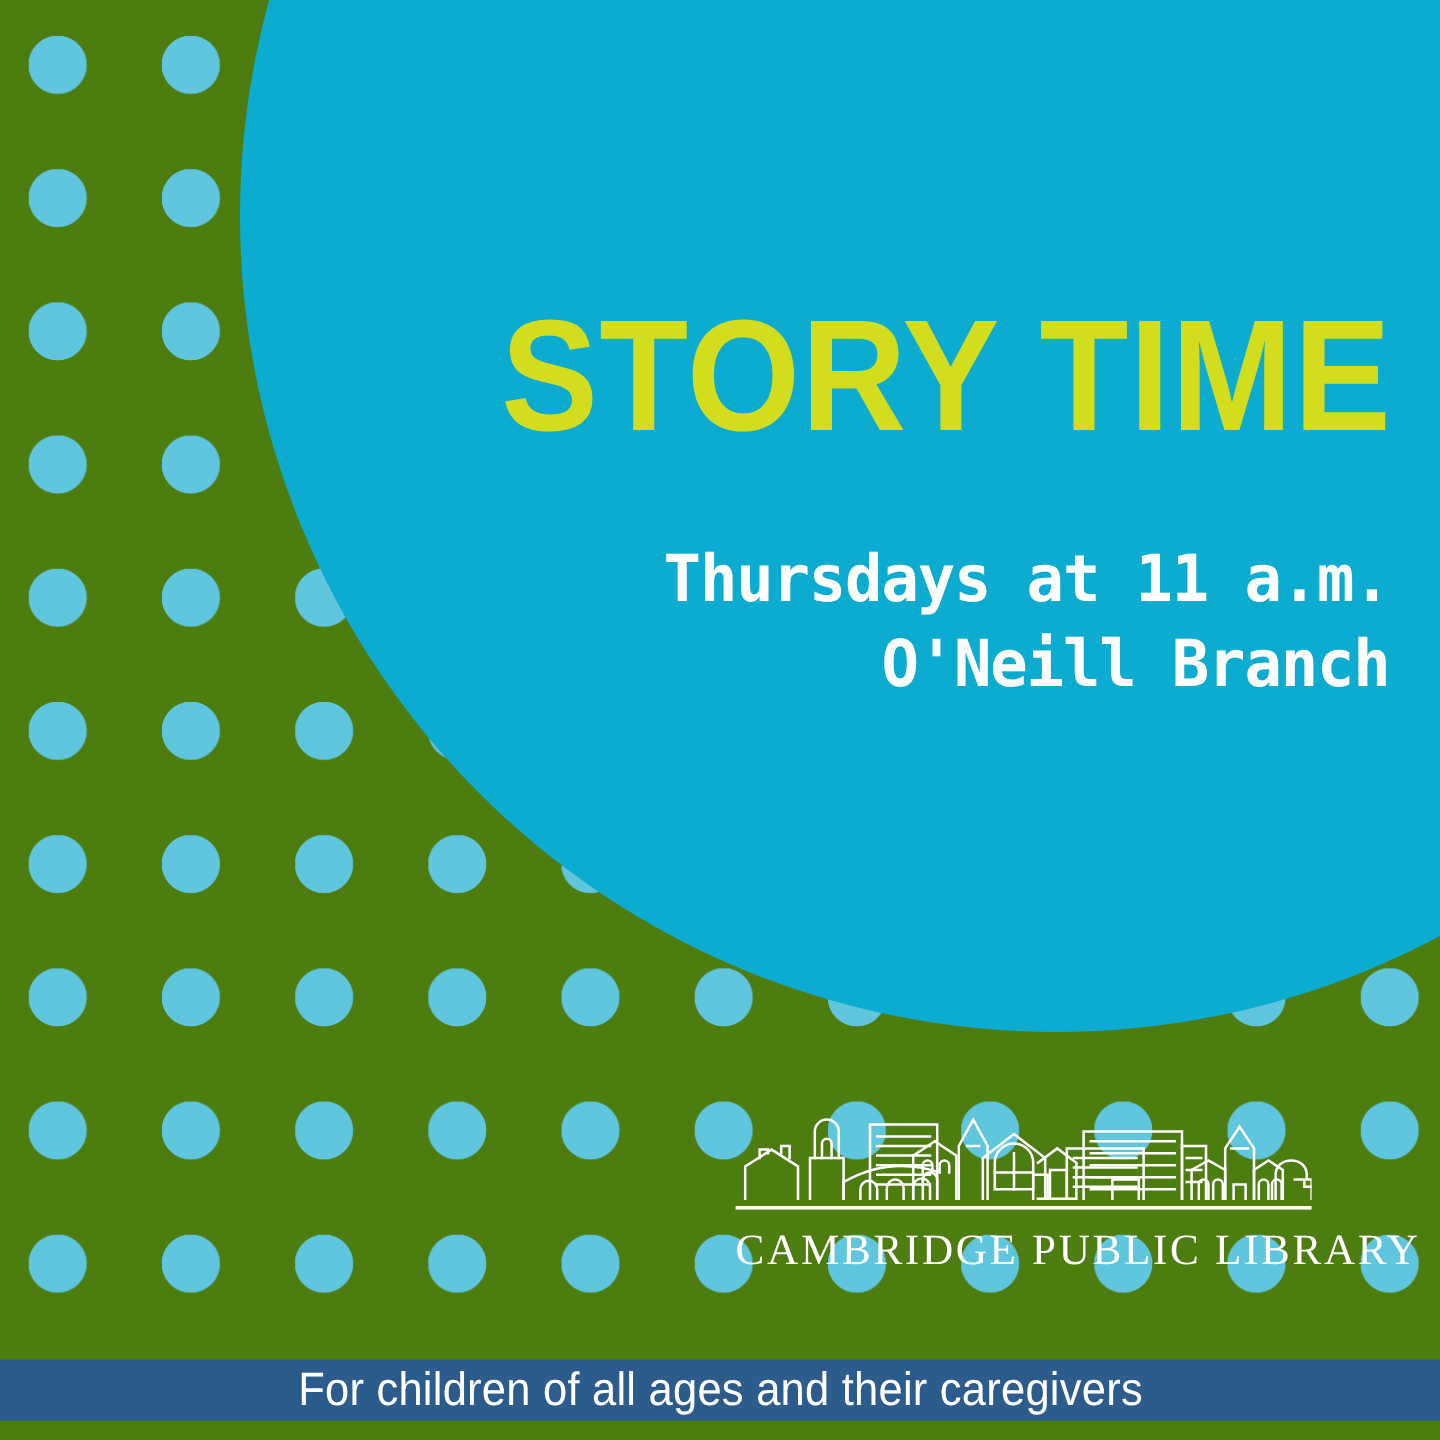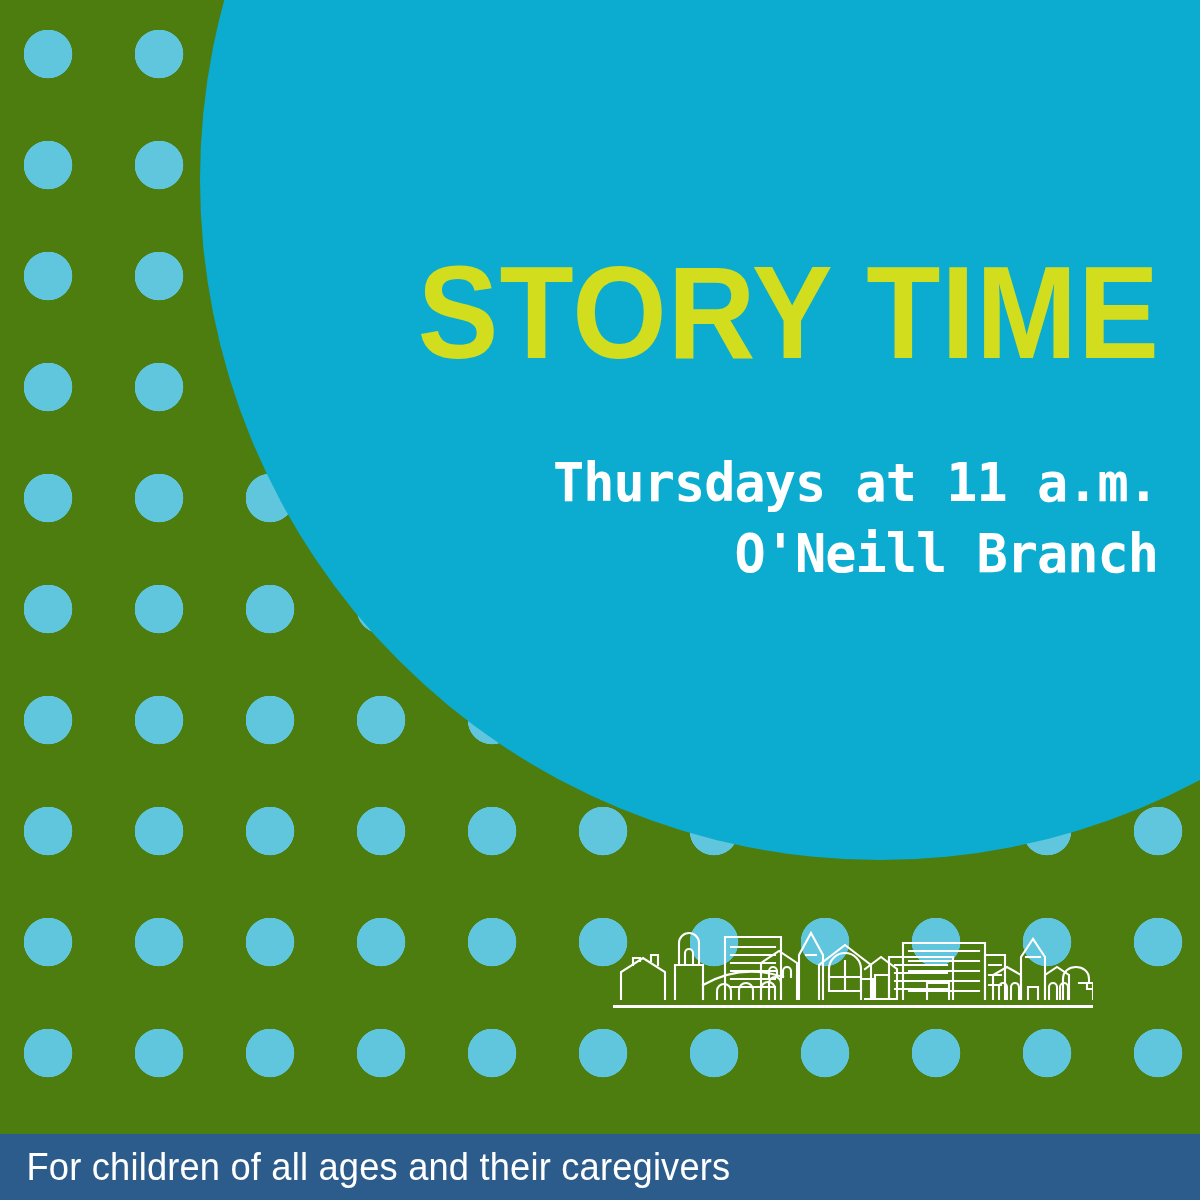--- a/index.html
+++ b/index.html
@@ -97,25 +97,26 @@
     font-weight:normal;
     letter-spacing:2.2px;
     text-align:center;
     white-space:nowrap;
   }
 
   
   #bottom-banner {
     position:absolute;
     z-index:7;
-    left:0; bottom:0;
-    width:1200px; height:66px;
+    left:0; bottom:16px;
+    width:1200px; height:51px;
     background:#2c5c8c;
     display:flex;
     align-items:center;
+    justify-content:center;
   }
   #banner-text {
     color:#ffffff;
     font-family:"Liberation Sans Narrow","Liberation Sans", sans-serif;
     font-size:39px;
     font-weight:normal;
     letter-spacing:0.2px;
     transform:scaleX(0.93);
     white-space:nowrap;
   }
@@ -194,19 +195,20 @@
 
         <path d="M432 74 V50 L444 42 L456 50 V74"></path>
         <path d="M436 74 V62 A4 4 0 0 1 444 62 V74"></path>
         <path d="M447 74 V62 A4 4 0 0 1 455 62 V74"></path>
 
         <path d="M450 74 V54 C450 38 476 38 476 54 V58 H480 V74"></path>
         <path d="M466 58 H474 V64 H480"></path>
       </svg>
     </span>
     <div id="logo-rule"></div>
+    <div id="logo-wordmark">CAMBRIDGE PUBLIC LIBRARY</div>
   </div>
 
   <div id="bottom-banner">
     <span id="banner-text">For children of all ages and their caregivers</span>
   </div>
 
 </div>
 
 </body></html>

